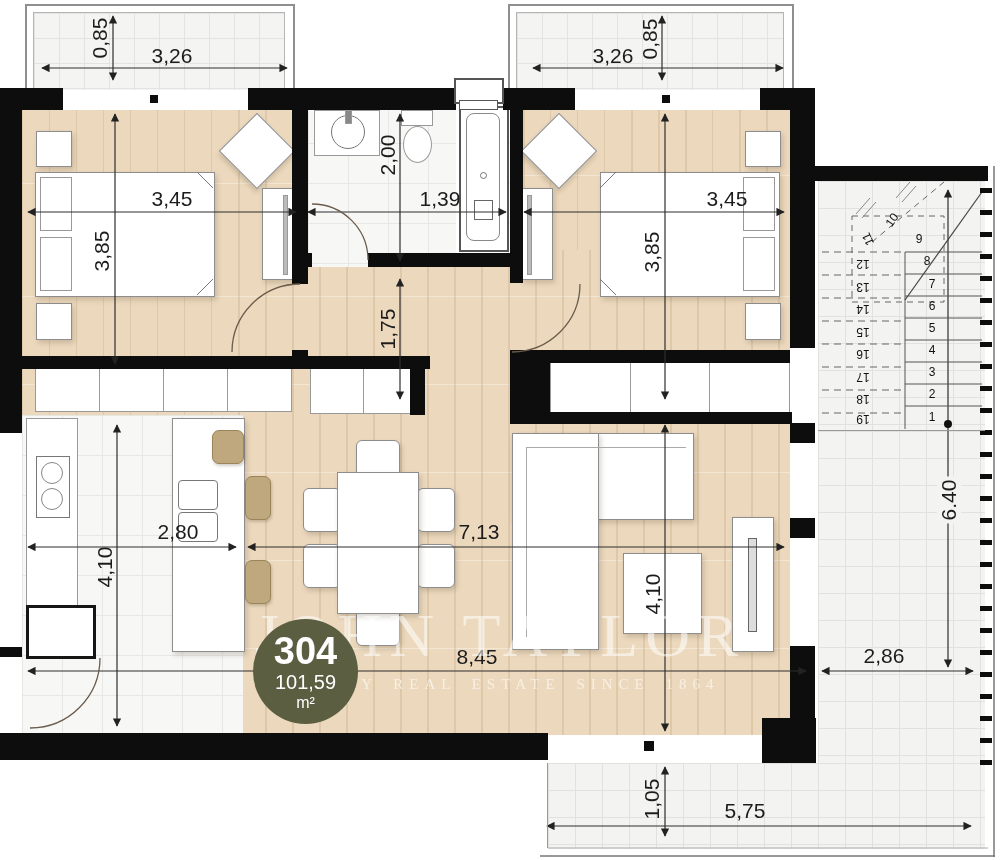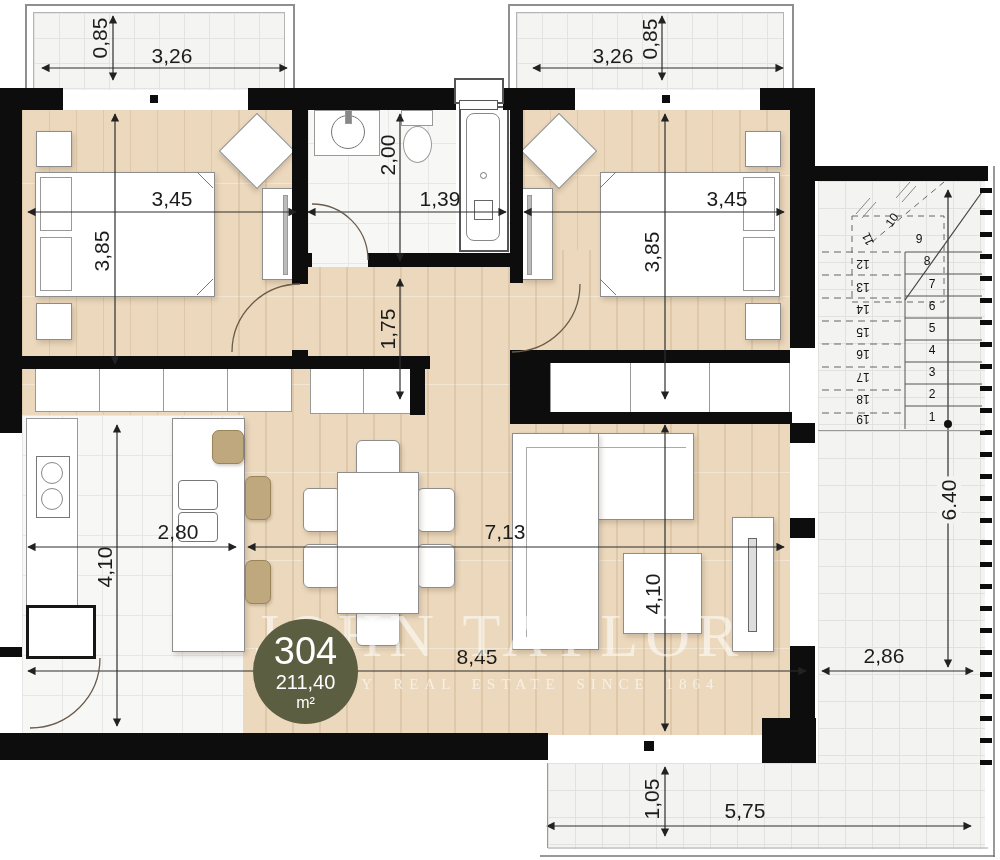--- a/index.html
+++ b/index.html
@@ -36,21 +36,21 @@
   .dim.bgd{background:#f3f3f1;padding:0 3px;}
   .stn{position:absolute;z-index:4;font-size:12px;color:#111;transform:translate(-50%,-50%);}
   .overlay{position:absolute;left:0;top:0;z-index:4;pointer-events:none;}
   
   #wm1{position:absolute;left:0;right:0;top:600px;text-align:center;z-index:6;
      font-family:"Liberation Serif",serif;font-size:62px;letter-spacing:7px;color:rgba(255,255,255,.55);}
   #wm2{position:absolute;left:0;right:0;top:676px;text-align:center;z-index:6;
      font-family:"Liberation Serif",serif;font-size:15px;letter-spacing:6px;word-spacing:6px;color:rgba(255,255,255,.6);}
   #badge{position:absolute;left:253px;top:619px;width:105px;height:105px;border-radius:50%;
      background:#5b5e41;z-index:7;display:flex;flex-direction:column;align-items:center;justify-content:center;color:#fff;}
-  #badge .n1{font-size:38px;font-weight:normal;line-height:38px;}
+  #badge .n1{font-size:38px;font-weight:bold;line-height:38px;}
   #badge .n2{font-size:20px;line-height:24px;}
   #badge .n3{font-size:16px;line-height:18px;}
 </style>
 </head>
 <body>
 
 <div id="plan">
 
   <div class="balframe" style="left:25px;top:4px;width:266px;height:91px;"></div>
   <div class="tileB" style="left:33px;top:12px;width:250px;height:78px;"></div>
@@ -275,21 +275,21 @@
   <div class="dim" style="left:613px;top:56px;">3,26</div>
   <div class="dim v" style="left:650px;top:39px;">0,85</div>
   <div class="dim" style="left:172px;top:199px;">3,45</div>
   <div class="dim" style="left:440px;top:199px;">1,39</div>
   <div class="dim" style="left:727px;top:199px;">3,45</div>
   <div class="dim v" style="left:102px;top:251px;">3,85</div>
   <div class="dim v" style="left:388px;top:155px;">2,00</div>
   <div class="dim v" style="left:388px;top:329px;">1,75</div>
   <div class="dim v" style="left:652px;top:252px;">3,85</div>
   <div class="dim" style="left:134px;top:532px;margin-left:44px;">2,80</div>
-  <div class="dim" style="left:479px;top:532px;margin-left:26px;">7,13</div>
+  <div class="dim" style="left:479px;top:532px;">7,13</div>
   <div class="dim v" style="left:105px;top:567px;">4,10</div>
   <div class="dim v" style="left:653px;top:594px;">4,10</div>
   <div class="dim" style="left:477px;top:657px;">8,45</div>
   <div class="dim" style="left:884px;top:656px;">2,86</div>
   <div class="dim v bgd" style="left:949px;top:500px;">6.40</div>
   <div class="dim v" style="left:652px;top:799px;">1,05</div>
   <div class="dim" style="left:745px;top:811px;">5,75</div>
 
   <span class="stn" style="left:932px;top:417px;">1</span>
   <span class="stn" style="left:932px;top:394px;">2</span>
@@ -309,17 +309,17 @@
   <span class="stn" style="left:863px;top:354px;transform:translate(-50%,-50%) rotate(180deg);">16</span>
   <span class="stn" style="left:863px;top:377px;transform:translate(-50%,-50%) rotate(180deg);">17</span>
   <span class="stn" style="left:863px;top:399px;transform:translate(-50%,-50%) rotate(180deg);">18</span>
   <span class="stn" style="left:863px;top:419px;transform:translate(-50%,-50%) rotate(180deg);">19</span>
 
   <div id="wm1">JOHN TAYLOR</div>
   <div id="wm2">LUXURY REAL ESTATE SINCE 1864</div>
 
   <div id="badge">
     <div class="n1">304</div>
-    <div class="n2">211,40</div>
+    <div class="n2">101,59</div>
     <div class="n3">m²</div>
   </div>
 
 </div>
 
 </body></html>

